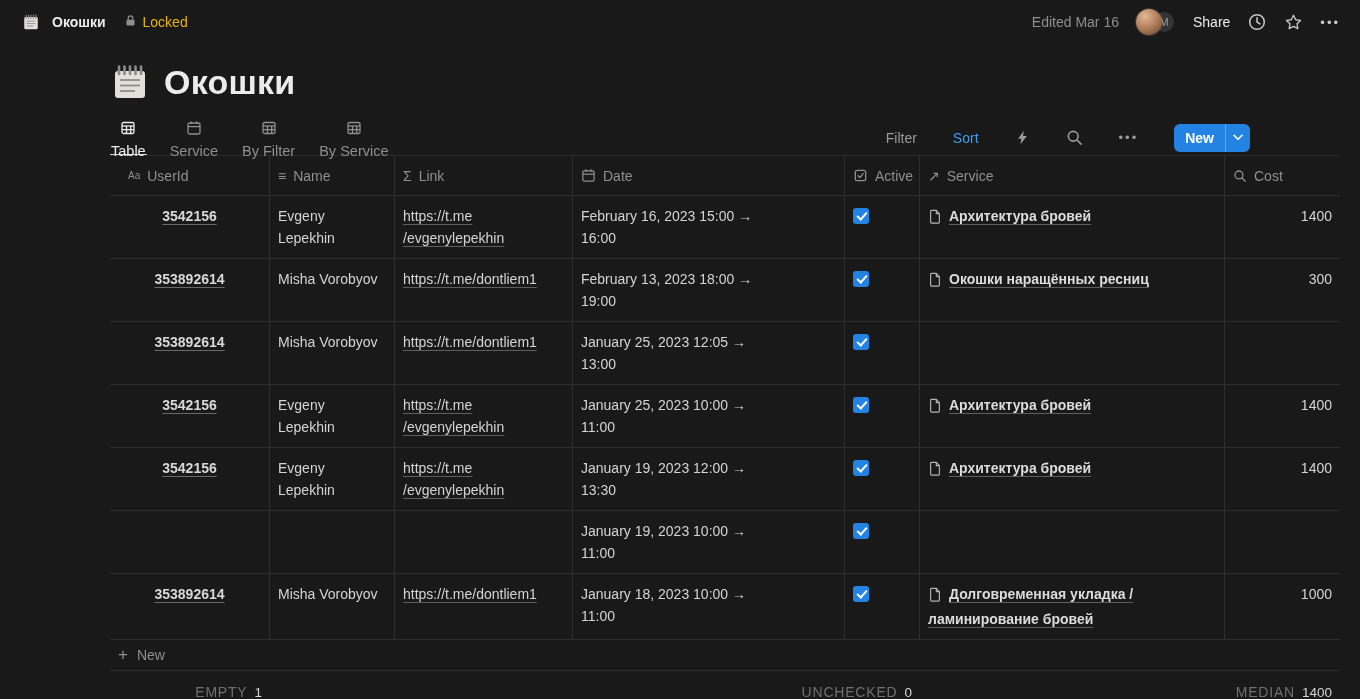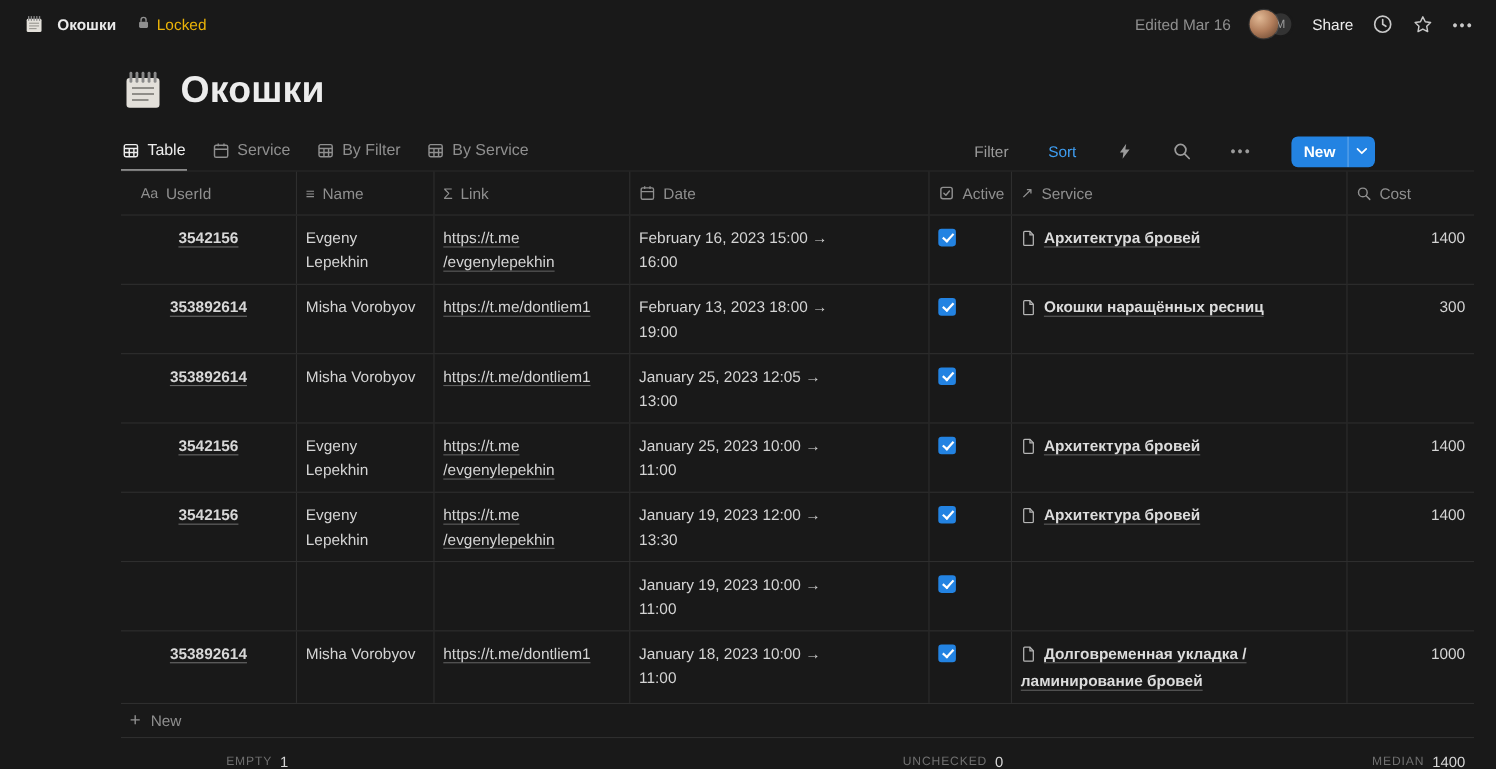--- a/index.html
+++ b/index.html
@@ -43,20 +43,21 @@
   
   .tabs-row {
     width:1230px; height:36px; margin-top:16px;
     display:flex; align-items:stretch;
     border-bottom:1px solid rgba(255,255,255,0.075);
   }
   .tab {
     display:flex; align-items:center; gap:7px; margin-right:22px; padding:0 1px;
     color:#8f8f8f; font-size:14.5px; font-weight:500; cursor:pointer;
     border-bottom:1.5px solid transparent;
+    flex-direction:column;
   }
   .tab.active { color:#ededed; border-bottom-color:#d4d4d4; }
   .tab-icon { display:flex; }
   .toolbar { margin-left:auto; display:flex; align-items:center; gap:36px; padding-right:90px; }
   .tool-filter { color:#9b9b9b; cursor:pointer; }
   .tool-sort { color:#3f9ef2; cursor:pointer; }
   .tool-icon { display:flex; color:#9b9b9b; cursor:pointer; }
   .tool-dots { color:#9b9b9b; font-size:13px; letter-spacing:2px; cursor:pointer; }
   .new-btn {
     display:flex; align-items:stretch; height:28px; border-radius:6px; overflow:hidden;
@@ -72,21 +73,21 @@
     grid-template-columns:160px 125px 178px 272px 75px 305px 115px;
   }
   .thead { height:40px; border-bottom:1px solid #2e2e2e; }
   .hcell {
     display:flex; align-items:center; gap:7px; padding:0 8px;
     color:#8f8f8f; border-right:1px solid #2e2e2e; cursor:pointer; overflow:hidden;
   }
   .hcell:first-child { padding-left:18px; }
   .hcell:last-child { border-right:none; }
   .hicon { display:flex; color:#8f8f8f; flex:none; }
-  .hicon-text { font-size:13px; color:#8f8f8f; }
+  .hicon-text { font-size:10px; color:#8f8f8f; }
   .hicon-glyph { font-size:14px; color:#8f8f8f; }
 
   .trow { min-height:60px; border-bottom:1px solid #2e2e2e; cursor:pointer; }
   .cell { padding:9px 8px; border-right:1px solid #2e2e2e; line-height:22px; overflow:hidden; }
   .cell:last-child { border-right:none; }
   .pre { white-space:pre-line; }
 
   .c-userid { text-align:center; }
   .userid-text {
     font-weight:600; color:#d8d8d8;
@@ -122,21 +123,21 @@
   .plus { font-size:17px; line-height:16px; color:#8f8f8f; }
 
   .agg-row { height:42px; }
   .agg {
     display:flex; align-items:center; gap:7px; justify-self:end;
     padding:0 8px; cursor:pointer;
   }
   .agg-1 { grid-column:1; }
   .agg-5 { grid-column:5; }
   .agg-7 { grid-column:7; }
-  .agg-label { font-size:11px; letter-spacing:0.8px; color:#707070; text-transform:uppercase; }
+  .agg-label { font-size:14px; letter-spacing:0.8px; color:#707070; text-transform:uppercase; }
   .agg-value { font-size:13.5px; color:#d4d4d4; font-weight:500; }
 </style>
 </head>
 <body>
 
 <div class="topbar">
   <div class="tb-left">
     <span class="tb-ws-icon">
       <svg width="18" height="18" viewBox="0 0 40 40">
           <rect x="5" y="9" width="30" height="27" rx="3" fill="#e3e0da"></rect>

